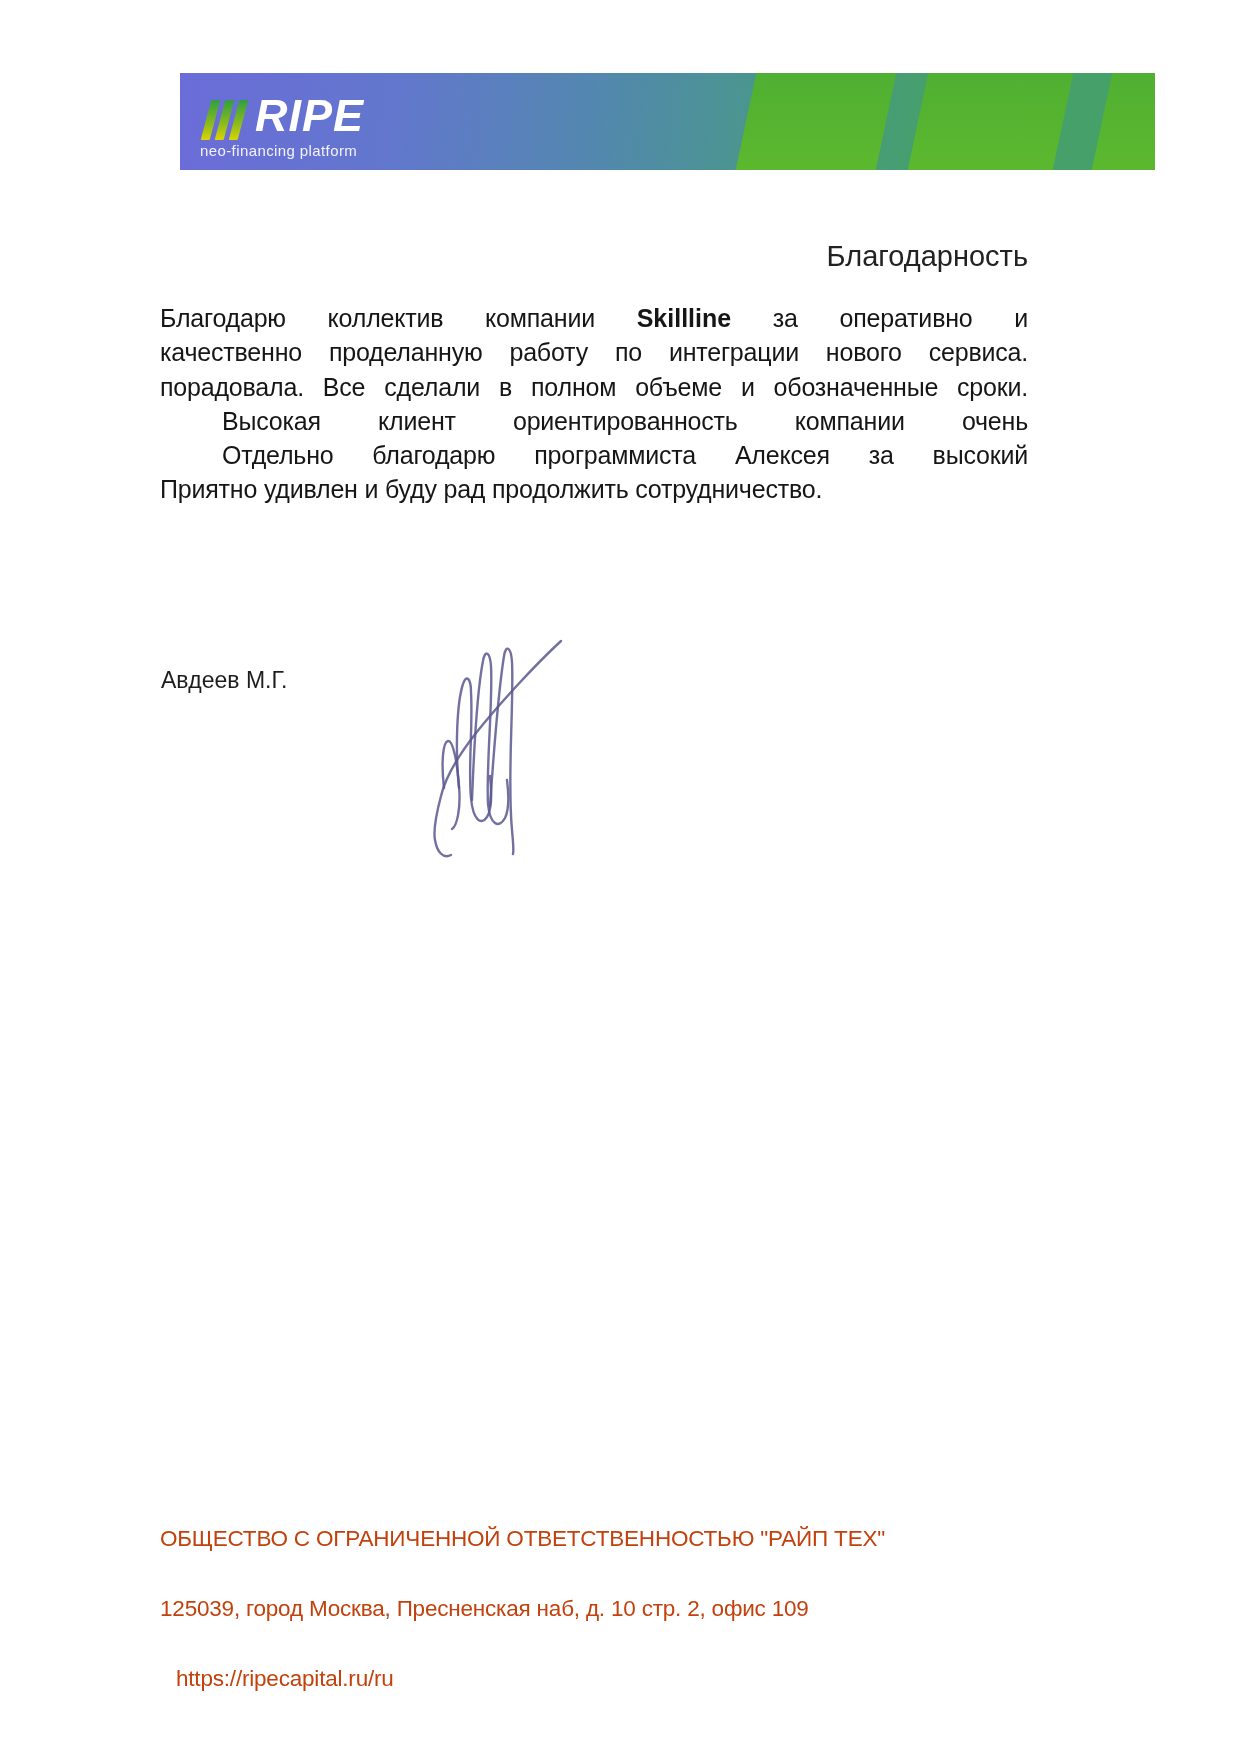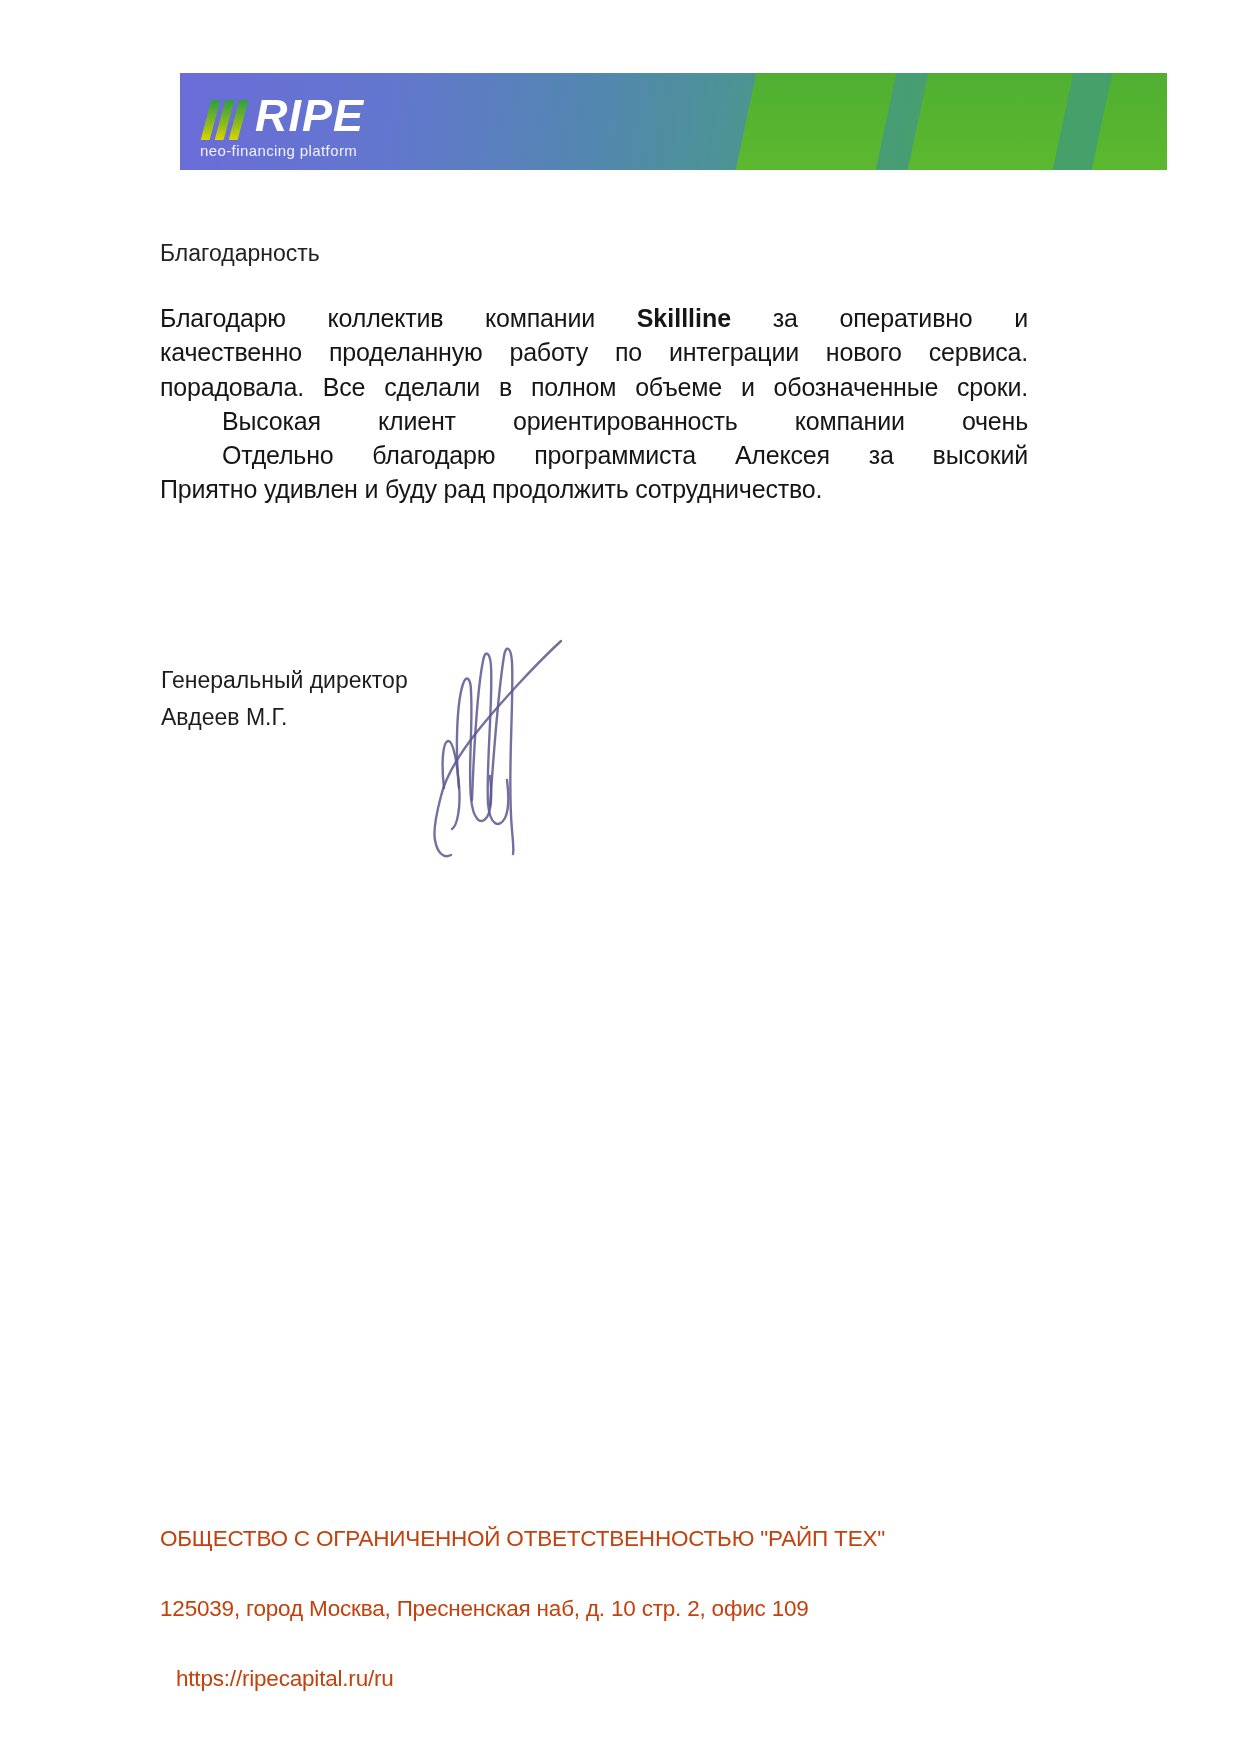--- a/index.html
+++ b/index.html
@@ -9,42 +9,41 @@
     background:#ffffff;
     overflow:hidden;
     font-family:"Liberation Sans", sans-serif;
     color:#1b1b1b;
   }
   
   .banner{
     position:absolute;left:180px;top:73px;width:975px;height:97px;
     background:linear-gradient(96deg,#6b6cd8 0%,#6277cd 22%,#5387b0 42%,#4b9590 58%,#46a069 78%,#46a069 100%);
     overflow:hidden;
-    padding-left:12px;
   }
   .stripe{position:absolute;top:-12px;height:121px;transform:skewX(-12deg);
     background:linear-gradient(180deg,#4fae33 0%,#5db92d 100%);}
   .stripe.s1{left:566px;width:140px;}
   .stripe.s2{left:738px;width:145px;}
   .stripe.s3{left:922px;width:90px;}
   .logo{position:absolute;left:26px;top:21px;display:flex;align-items:flex-start;}
   .bars{display:flex;margin-top:6px;margin-right:7px;transform:skewX(-15deg);}
   .bar{width:9px;height:40px;margin-right:5px;border-radius:1px;
     background:linear-gradient(180deg,#2f9f40 0%,#8cbb1c 60%,#dcd400 100%);}
   .logo-word{
     color:#ffffff;font-size:45px;line-height:44px;font-weight:bold;font-style:italic;
     letter-spacing:1px;
   }
   .tagline{
     position:absolute;left:20px;top:69px;color:#f2f2ff;font-size:15px;letter-spacing:.4px;
   }
   
   .title{
     position:absolute;left:160px;top:240px;width:868px;
-    text-align:left;font-size:23px;color:#222;
+    text-align:right;font-size:29px;color:#222;
   }
   .body{
     position:absolute;left:160px;top:301px;width:868px;
     font-size:25px;letter-spacing:-0.2px;color:#161616;
   }
   .bline{line-height:34.3px;text-align:justify;text-align-last:justify;white-space:normal;}
   .bline.last{text-align-last:left;}
   .bline.indent{text-indent:62px;}
   .bline b{letter-spacing:0;}
   
@@ -83,21 +82,20 @@
   <div class="body">
     <div class="bline"><span>Благодарю коллектив компании </span><b>Skillline</b><span> за оперативно и</span></div>
     <div class="bline">качественно проделанную работу по интеграции нового сервиса.</div>
     <div class="bline">порадовала. Все сделали в полном объеме и обозначенные сроки.</div>
     <div class="bline indent">Высокая клиент ориентированность компании очень</div>
     <div class="bline indent">Отдельно благодарю программиста Алексея за высокий</div>
     <div class="bline last">Приятно удивлен и буду рад продолжить сотрудничество.</div>
   </div>
 
   <div class="signblock">
-    <div>Генеральный директор</div>
     <div>Авдеев М.Г.</div>
   </div>
 
   <svg class="sig-svg" viewBox="0 0 140 235">
     <g fill="none" stroke-width="2.4" stroke-linecap="round" stroke-opacity="0.85" stroke="#5a578f">
 
       <path d="M 16 160 C 13 134, 15 114, 20 113 C 25 112, 29 133, 31 158 C 33 180, 29 198, 24 201"></path>
 
       <path d="M 31 160 C 27 120, 29 74, 35 56 C 38 46, 43 50, 43 64 C 45 97, 40 140, 43 170 C 45 192, 53 198, 59 189 C 64 181, 64 166, 62 148"></path>
 

